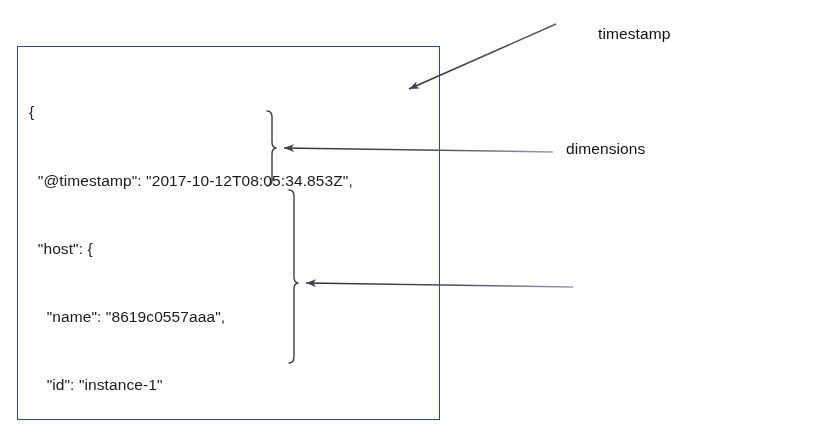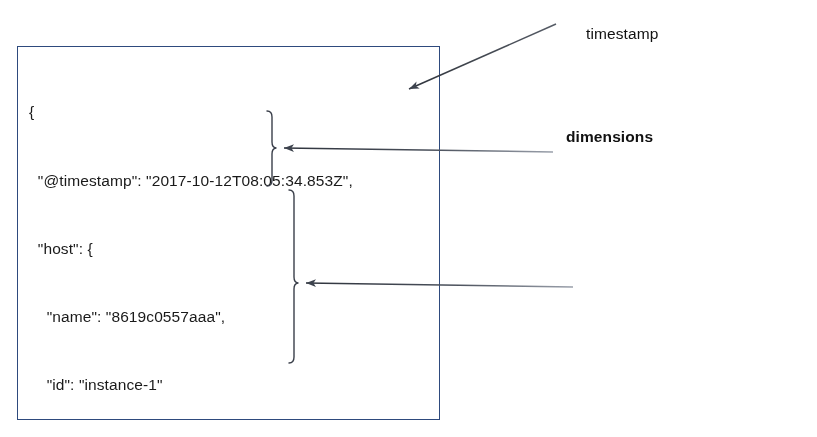--- a/index.html
+++ b/index.html
@@ -48,22 +48,22 @@
 
   
   .anno-label {
     position: absolute;
     font-family: "Liberation Sans", sans-serif;
     font-size: 15.5px;
     color: #111111;
     white-space: nowrap;
     letter-spacing: 0.1px;
   }
-  #label-timestamp { left: 586px; top: 25px; }
-  #label-dimensions { left: 566px; top: 128px; font-weight: bold; }
+  #label-timestamp { left: 598px; top: 25px; }
+  #label-dimensions { left: 566px; top: 140px; }
   #label-metric { left: 586px; top: 270px; }
 
   
   #overlay {
     position: absolute;
     left: 0;
     top: 0;
     width: 817px;
     height: 437px;
     pointer-events: none;

